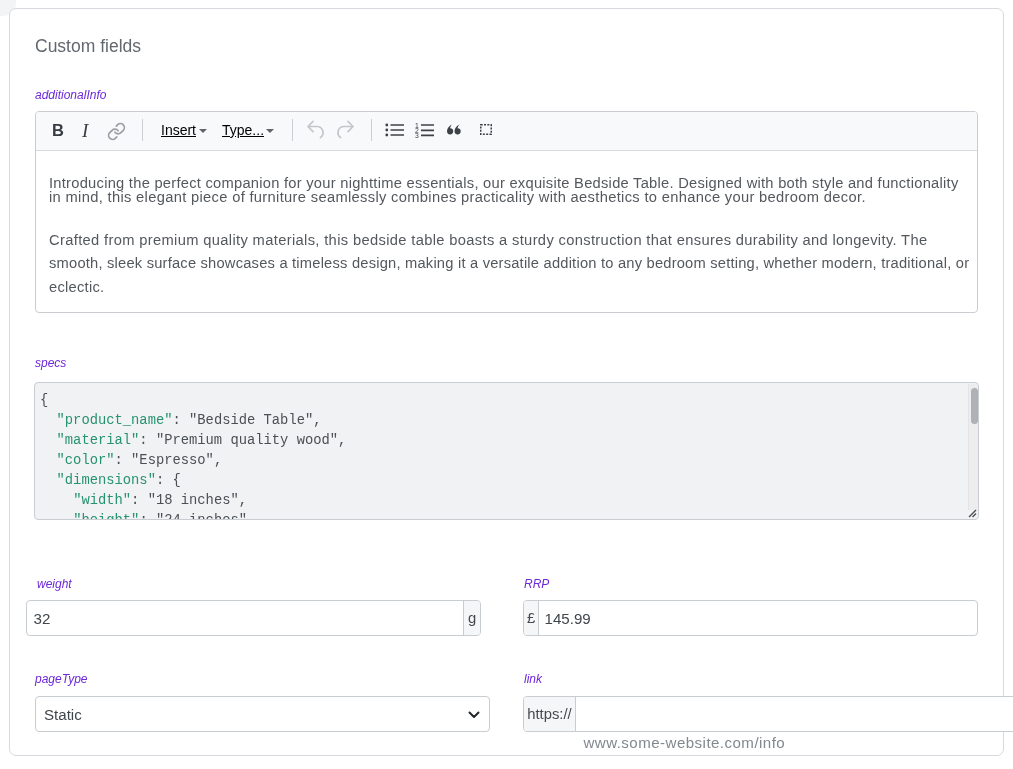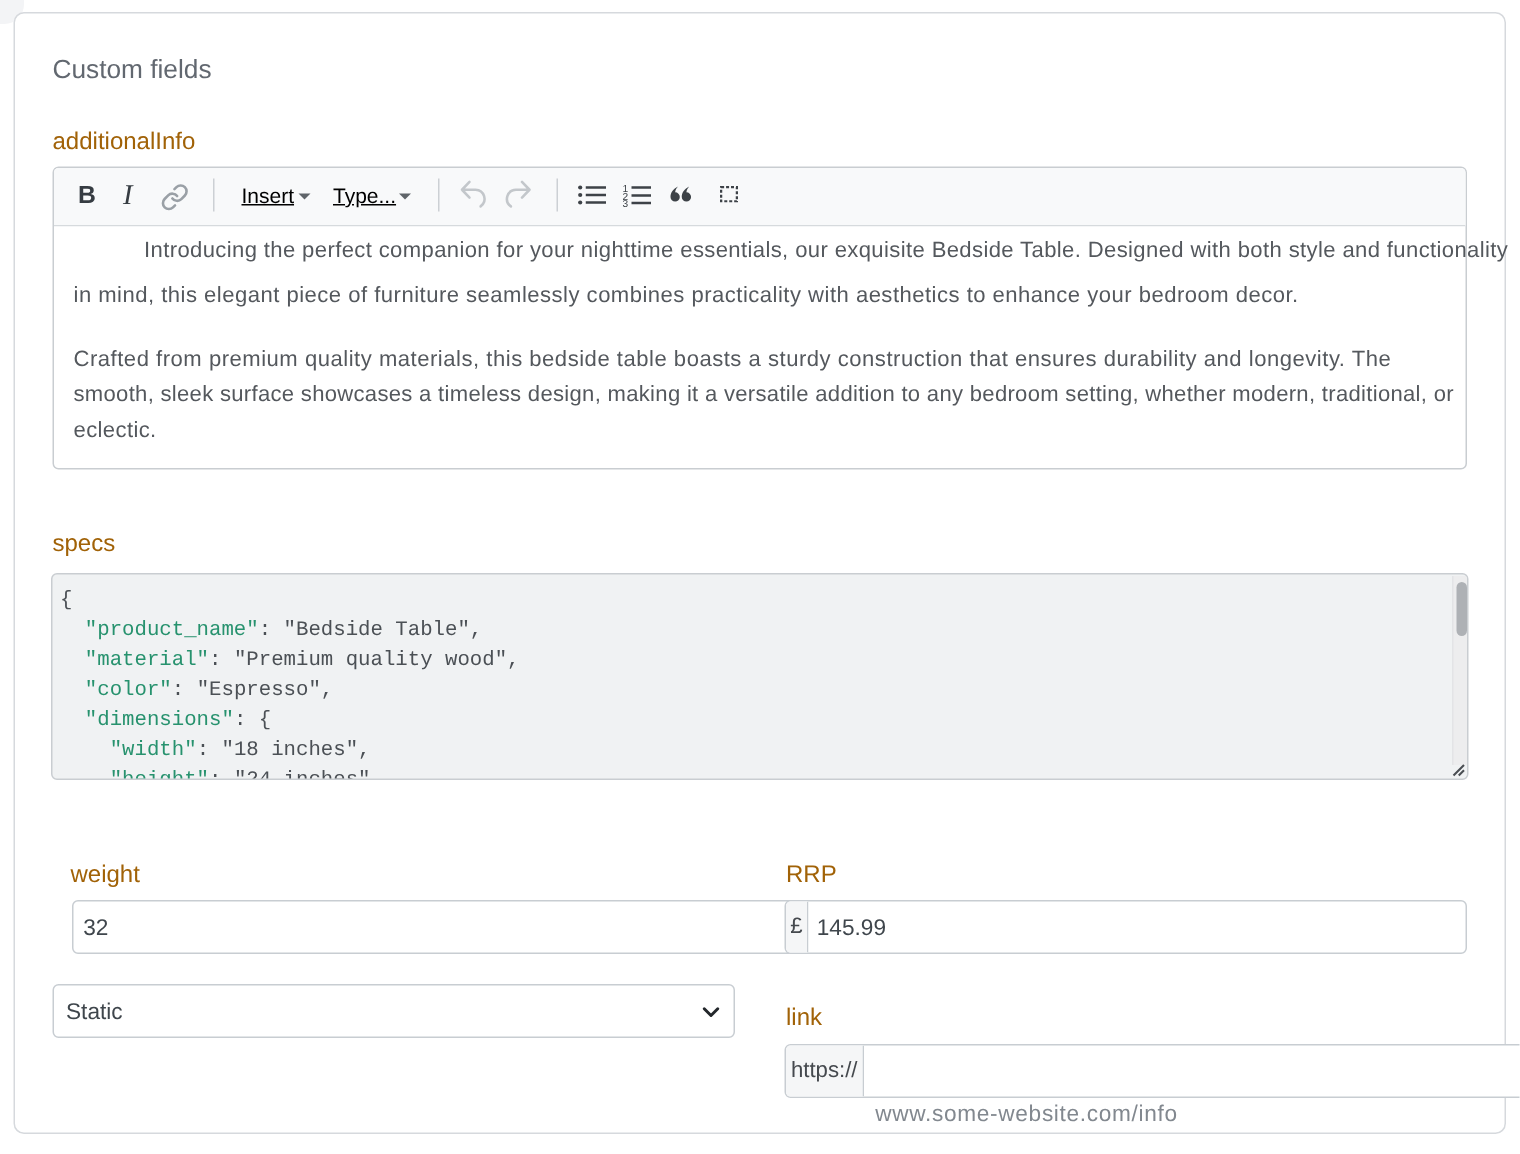--- a/index.html
+++ b/index.html
@@ -1,21 +1,21 @@
 <!DOCTYPE html>
 <html><head>
 <meta charset="utf-8">
 <style>
 * { margin:0; padding:0; box-sizing:border-box; }
 html,body { width:1013px; height:769px; background:#ffffff; font-family:"Liberation Sans",sans-serif; position:relative; overflow:hidden; }
 .graycorner { position:absolute; top:0; left:0; width:16px; height:16px; background:#f3f4f6; border-bottom-right-radius:13px; }
 .card { position:absolute; left:9px; top:8px; width:995px; height:748px; background:#fff; border:1px solid #d6d9dd; border-radius:7px; }
 .card > * { position:absolute; }
 .h1 { left:25px; top:27px; font-size:17.5px; line-height:20px; color:#626870;text-align:center; }
-.lbl { font-size:16px; line-height:14px; color:#a16207; }
+.lbl { font-size:12px; line-height:14px; color:#6d28d9;font-style:italic; }
 
 .editor { left:25px; top:102px; width:943px; height:202px; border:1px solid #c9cdd1; border-radius:4px; background:#fff; }
 .toolbar { position:absolute; left:0; top:0; right:0; height:39px; background:#f8f9fa; border-bottom:1px solid #d6dadd; border-radius:3px 3px 0 0; }
 .toolbar > * { position:absolute; }
 .tsep { width:1px; height:22px; top:7px; background:#ccd0d4; }
 .tbtn { color:#363c42; }
 .ddtxt { font-size:14px; color:#000000; top:10px;text-decoration:underline; }
 .caret { width:0; height:0; border-left:4px solid transparent; border-right:4px solid transparent; border-top:4.5px solid #5f6469; top:17px; }
 .econtent { position:absolute; left:0; top:39px; right:0; bottom:0; font-size:14.7px; letter-spacing:0.26px; color:#54585d; }
 .econtent .ln { position:absolute; left:13px; white-space:nowrap; }
@@ -74,21 +74,21 @@
         </svg>
       <svg style="position:absolute; left:410px; top:11.5px;" width="15" height="11" viewBox="0 0 15 11" fill="#3d4247">
           <path d="M6 0.4 C2.8 2 1 4.5 1 7.3 a3.1 3.1 0 1 0 3.1 -3.1 C4.3 2.7 5 1.4 6 0.4 Z"></path>
           <path d="M13.5 0.4 C10.3 2 8.5 4.5 8.5 7.3 a3.1 3.1 0 1 0 3.1 -3.1 C11.8 2.7 12.5 1.4 13.5 0.4 Z"></path>
         </svg>
       <svg style="position:absolute; left:443.5px; top:12px;" width="12" height="11" viewBox="0 0 12 11" fill="none" stroke="#3d4247" stroke-width="1.5">
           <rect x="0.75" y="0.75" width="10.5" height="9.5" stroke-dasharray="2 1.3"></rect>
         </svg>
     </div>
     <div class="econtent">
-      <div class="ln" style="top:8px;margin-left:47px;">Introducing the perfect companion for your nighttime essentials, our exquisite Bedside Table. Designed with both style and functionality</div>
+      <div class="ln" style="top:24px;">Introducing the perfect companion for your nighttime essentials, our exquisite Bedside Table. Designed with both style and functionality</div>
       <div class="ln" style="top:80.5px; letter-spacing:0.35px;">Crafted from premium quality materials, this bedside table boasts a sturdy construction that ensures durability and longevity. The</div>
       <div class="ln" style="top:37.5px; letter-spacing:0.33px;">in mind, this elegant piece of furniture seamlessly combines practicality with aesthetics to enhance your bedroom decor.</div>
       <div class="ln" style="top:104px; letter-spacing:0.21px;">smooth, sleek surface showcases a timeless design, making it a versatile addition to any bedroom setting, whether modern, traditional, or</div>
       <div class="ln" style="top:127.5px;">eclectic.</div>
     </div>
   </div>
 
   <div class="lbl" style="left:25px; top:346.5px;">specs</div>
   <div class="codebox">
     <div class="code">{
@@ -99,34 +99,34 @@
     <span class="k">"width"</span>: "18 inches",
     <span class="k">"height"</span>: "24 inches",</div>
     <div class="sbtrack">
         <div class="sbthumb"></div>
       </div>
     <svg class="grip" width="9" height="9" viewBox="0 0 9 9">
         <path d="M8 1 L1 8 M8 4.5 L4.5 8" stroke="#4a4e53" stroke-width="1.4"></path>
       </svg>
   </div>
 
-  <div class="lbl" style="left:37px; top:568px;">weight</div>
-  <div class="inp" style="left:38px; top:591px; width:494px;">
+  <div class="lbl" style="left:27px; top:568px;">weight</div>
+  <div class="inp" style="left:16px; top:591px; width:455px;">
     <div class="itxt">32</div>
     <div class="addon" style="right:0; width:17px; border-left:1px solid #c8cdd2; border-radius:0 3px 3px 0;">g</div>
   </div>
 
   <div class="lbl" style="left:514px; top:568px;">RRP</div>
   <div class="inp" style="left:513px; top:591px; width:455px;">
     <div class="addon" style="left:0; width:15px; border-right:1px solid #c8cdd2; border-radius:3px 0 0 3px;">£</div>
     <div class="itxt" style="left:20.5px;">145.99</div>
   </div>
 
   <div class="lbl" style="left:25px; top:663px;">pageType</div>
-  <div class="inp" style="left:25px; top:647px; width:455px;">
+  <div class="inp" style="left:25px; top:687px; width:455px;">
     <div class="itxt" style="left:8px;">Static</div>
     <svg style="position:absolute; right:9px; top:14px;" width="12" height="8" viewBox="0 0 12 8" fill="none" stroke="#23272b" stroke-width="2" stroke-linecap="round" stroke-linejoin="round">
         <path d="M1.5 1.5 L6 6 L10.5 1.5"></path>
       </svg>
   </div>
 
   <div class="lbl" style="left:514px; top:663px;">link</div>
   <div class="inp" style="left:513px; top:687px; width:535px;">
     <div class="addon" style="left:0; width:52px; border-right:1px solid #c8cdd2; border-radius:3px 0 0 3px;">https://</div>
     <div class="itxt ph" style="left:59.5px;">www.some-website.com/info</div>

